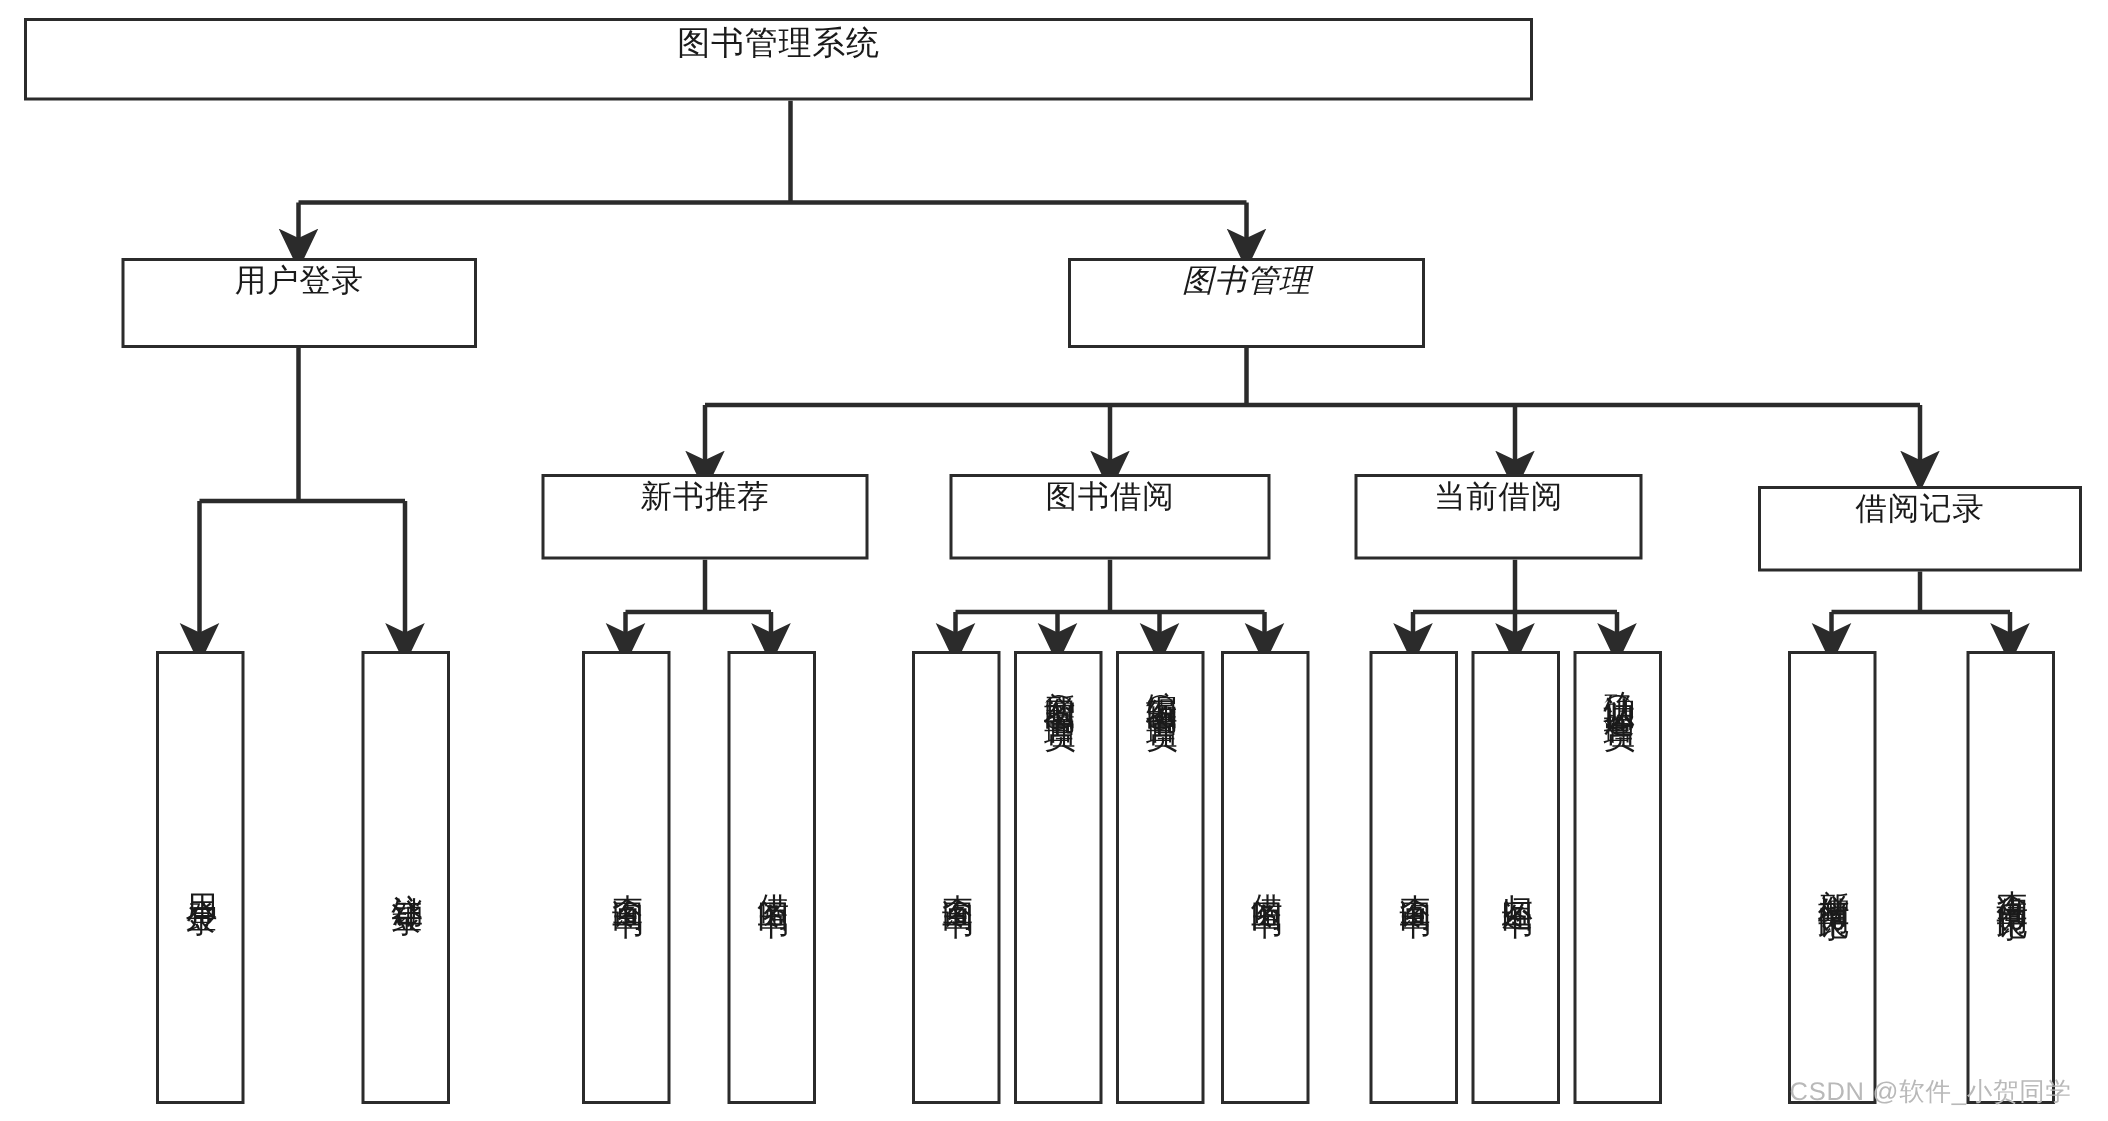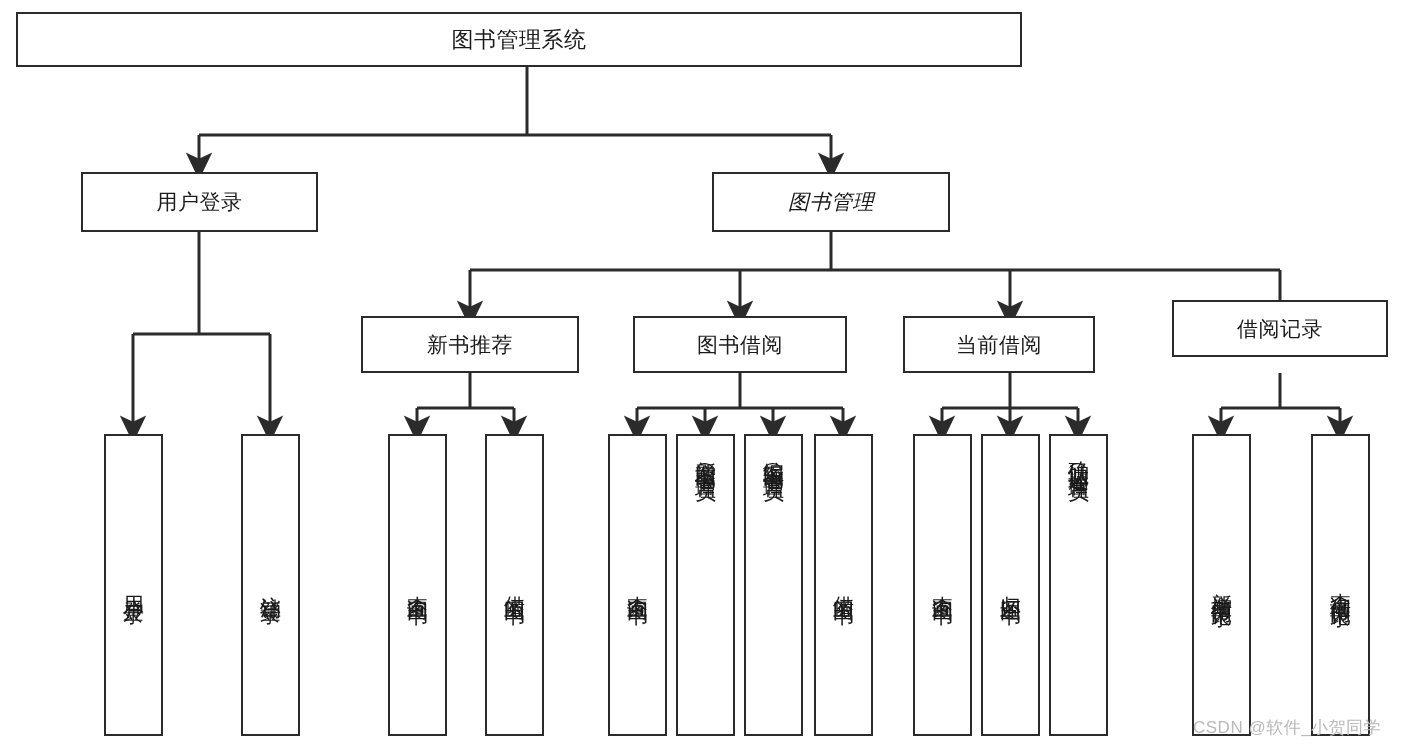--- a/index.html
+++ b/index.html
@@ -24,21 +24,20 @@
     width: 1405px;
     height: 747px;
     pointer-events: none;
   }
   .node {
     position: absolute;
     box-sizing: border-box;
     border: 2.5px solid #2b2b2b;
     background: #ffffff;
     display: flex;
-    align-items: center;
     justify-content: center;
     color: #1a1a1a;
   }
   .node-label {
     text-align: center;
     line-height: 1.32;
     letter-spacing: 0.5px;
   }
   
   .node.horiz .node-label {
@@ -142,21 +141,21 @@
 
   <div class="node horiz" style="left:361px; top:316px; width:218px; height:57px;">
     <span class="node-label">新书推荐</span>
   </div>
   <div class="node horiz" style="left:633px; top:316px; width:214px; height:57px;">
     <span class="node-label">图书借阅</span>
   </div>
   <div class="node horiz" style="left:903px; top:316px; width:192px; height:57px;">
     <span class="node-label">当前借阅</span>
   </div>
-  <div class="node horiz" style="left:1172px; top:300px; width:216px; height:57px;">
+  <div class="node horiz" style="left:1172px; top:324px; width:216px; height:57px;">
     <span class="node-label">借阅记录</span>
   </div>
 
   <div class="node vert mid" style="left:104px; top:434px; width:59px; height:302px;">
     <span class="node-label">用户登录</span>
   </div>
   <div class="node vert mid" style="left:241px; top:434px; width:59px; height:302px;">
     <span class="node-label">注销登录</span>
   </div>
 

